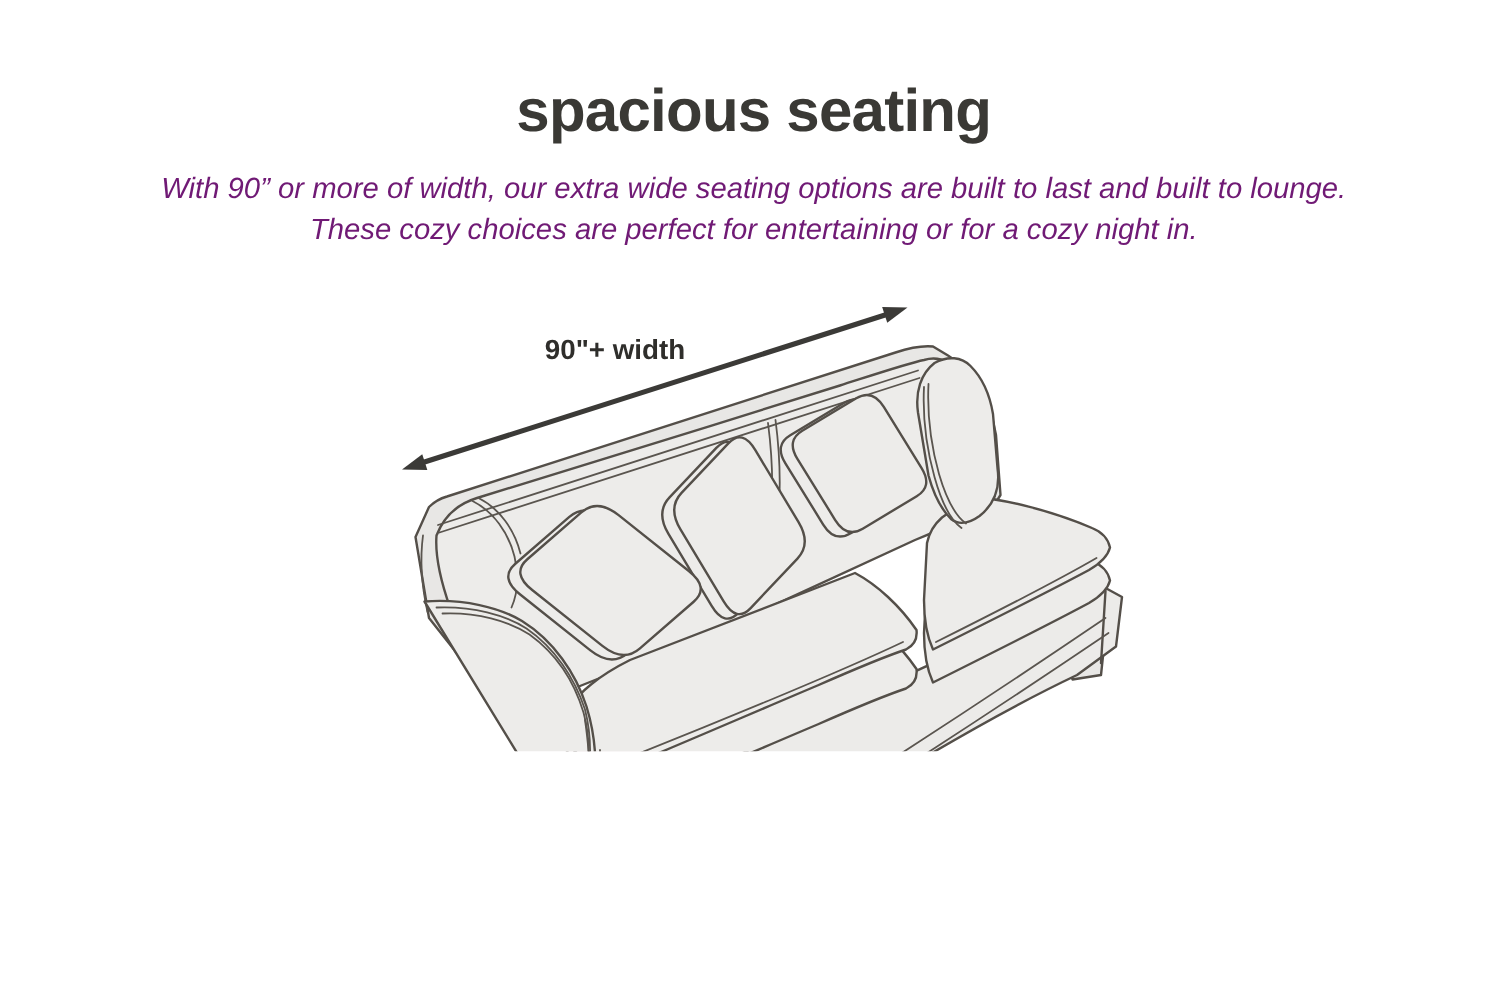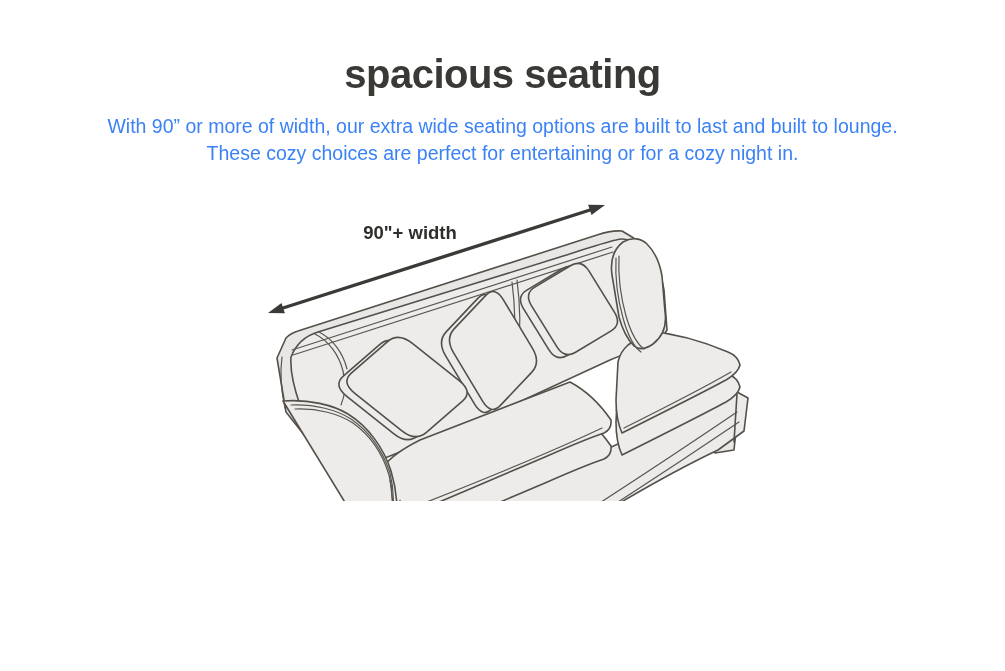--- a/index.html
+++ b/index.html
@@ -15,22 +15,23 @@
     text-align:center;
     font-size:40px;font-weight:bold;
     letter-spacing:-0.5px;
     color:#3a3935;
     margin:0;
   }
   .desc{
     position:absolute;left:0;width:100%;
     text-align:center;
     font-size:19.5px;line-height:27px;
-    color:#3b82f6;
+    color:#701a75;
     margin:0;
+    font-style:italic;
   }
   .desc1{top:113px;}
   .desc2{top:140px;}
   .figure-svg{position:absolute;left:0;top:0;}
   .dim-label{
     font-family:"Liberation Sans", sans-serif;
     font-size:18.5px;font-weight:bold;
     fill:#2f2e2b;
   }
   

